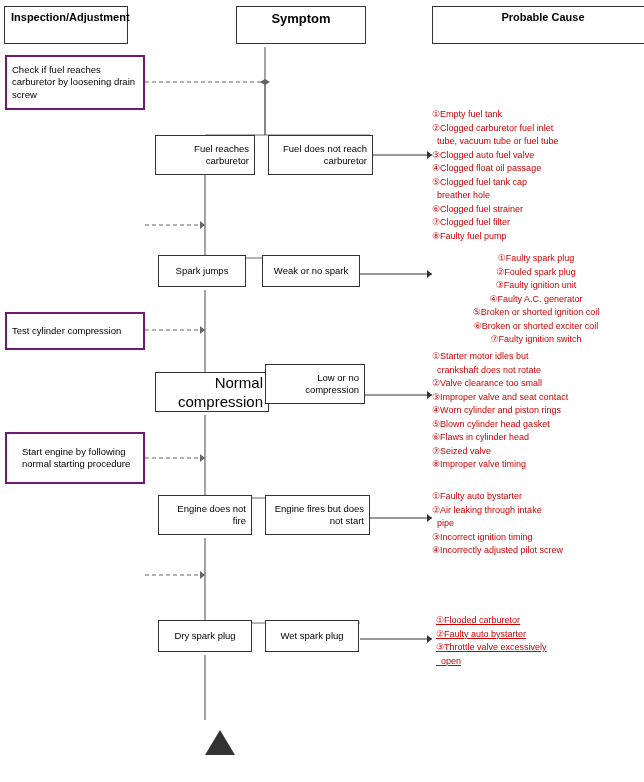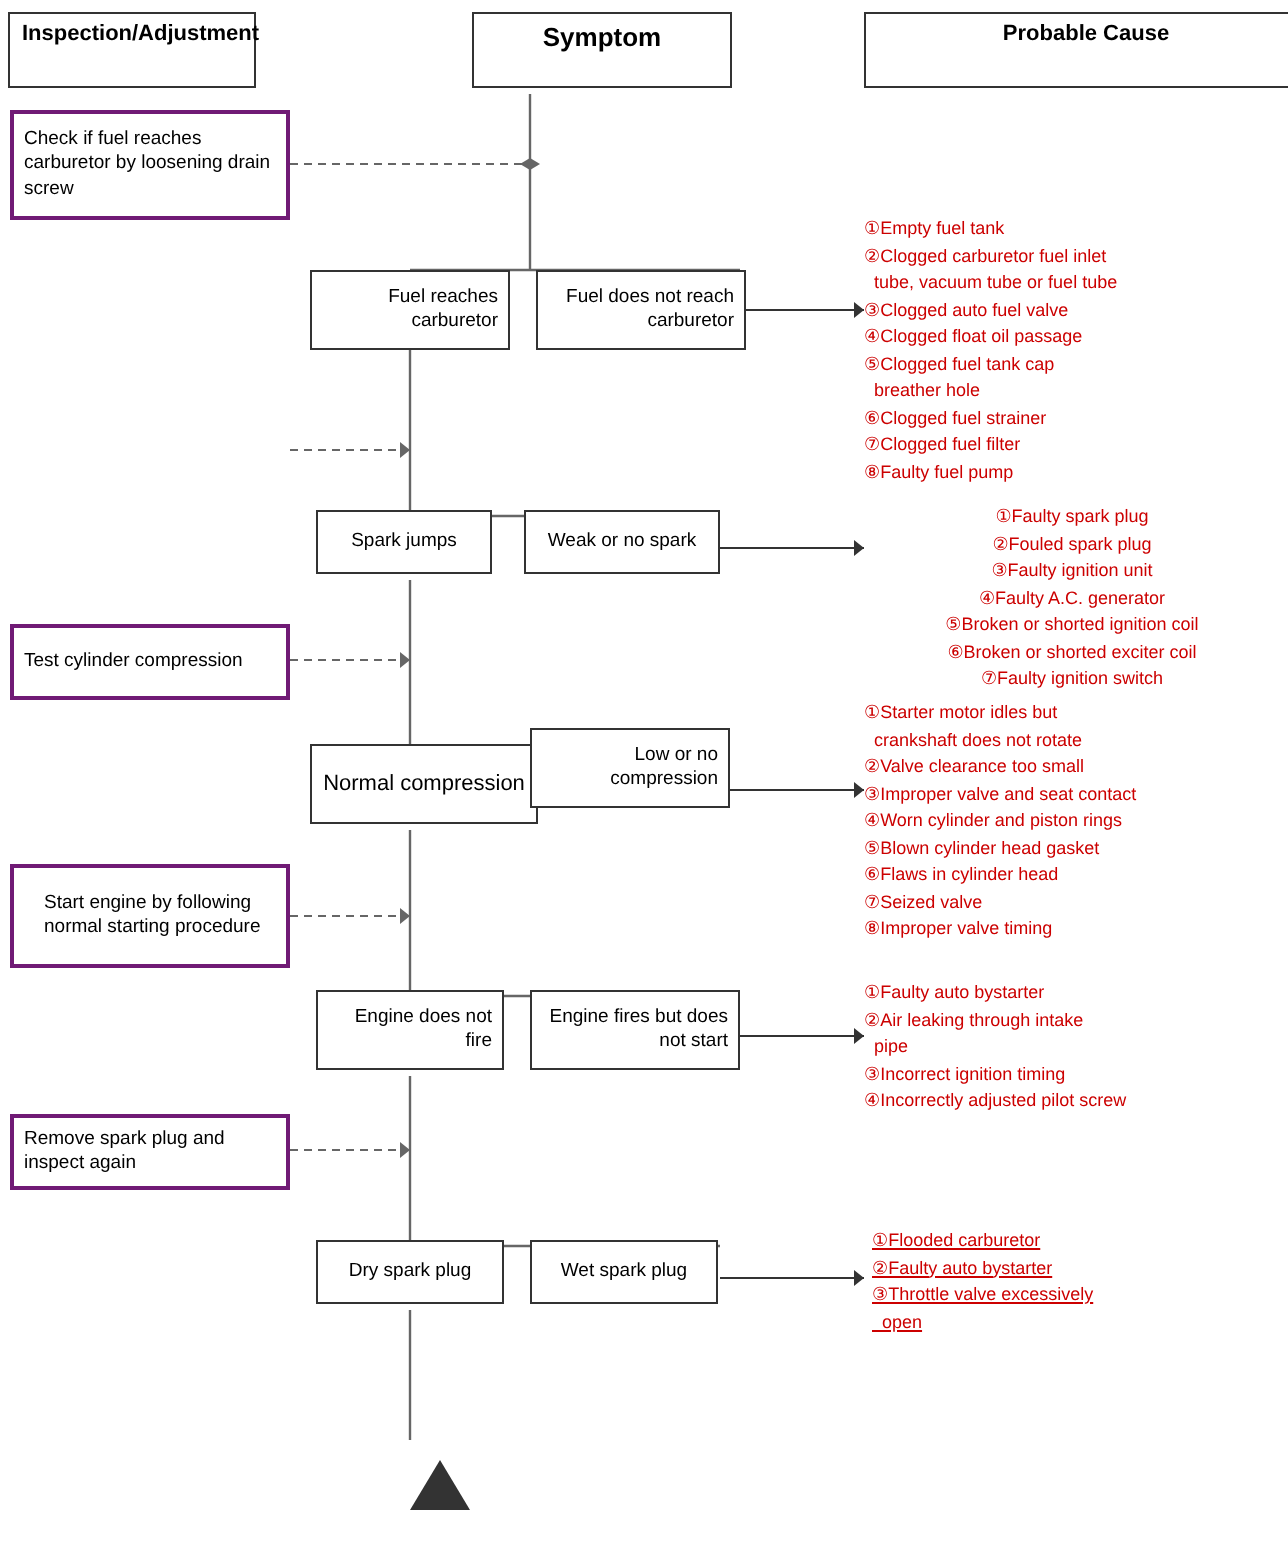--- a/index.html
+++ b/index.html
@@ -158,37 +158,34 @@
 
   <div class="box-left" style="top:55px; left:5px; width:140px; height:55px; font-size:9.5px;">
     Check if fuel reaches carburetor by loosening drain screw
   </div>
   <div class="box-left" style="top:312px; left:5px; width:140px; height:38px; font-size:9.5px;">
     Test cylinder compression
   </div>
   <div class="box-left" style="top:432px; left:5px; width:140px; height:52px; font-size:9.5px;padding-left:15px;">
     Start engine by following normal starting procedure
   </div>
-  <div class="box-left" style="top:557px; left:5px; width:140px; height:38px; font-size:9.5px;">
-    Remove spark plug and inspect again
-  </div>
 
   <div class="box" style="top:135px; left:155px; width:100px; height:40px; font-size:9.5px;">
     Fuel reaches carburetor
   </div>
   <div class="box" style="top:135px; left:268px; width:105px; height:40px; font-size:9.5px;">
     Fuel does not reach carburetor
   </div>
   <div class="box" style="top:255px; left:158px; width:88px; height:32px; font-size:9.5px;">
     Spark jumps
   </div>
   <div class="box" style="top:255px; left:262px; width:98px; height:32px; font-size:9.5px;">
     Weak or no spark
   </div>
-  <div class="box" style="top:372px; left:155px; width:114px; height:40px; font-size:11px;">
+  <div class="box" style="top:372px; left:155px; width:114px; height:40px; font-size:15px;">
     Normal compression
   </div>
   <div class="box" style="top:364px; left:265px; width:100px; height:40px; font-size:9.5px;">
     Low or no compression
   </div>
   <div class="box" style="top:495px; left:158px; width:94px; height:40px; font-size:9.5px;">
     Engine does not fire
   </div>
   <div class="box" style="top:495px; left:265px; width:105px; height:40px; font-size:9.5px;">
     Engine fires but does not start

